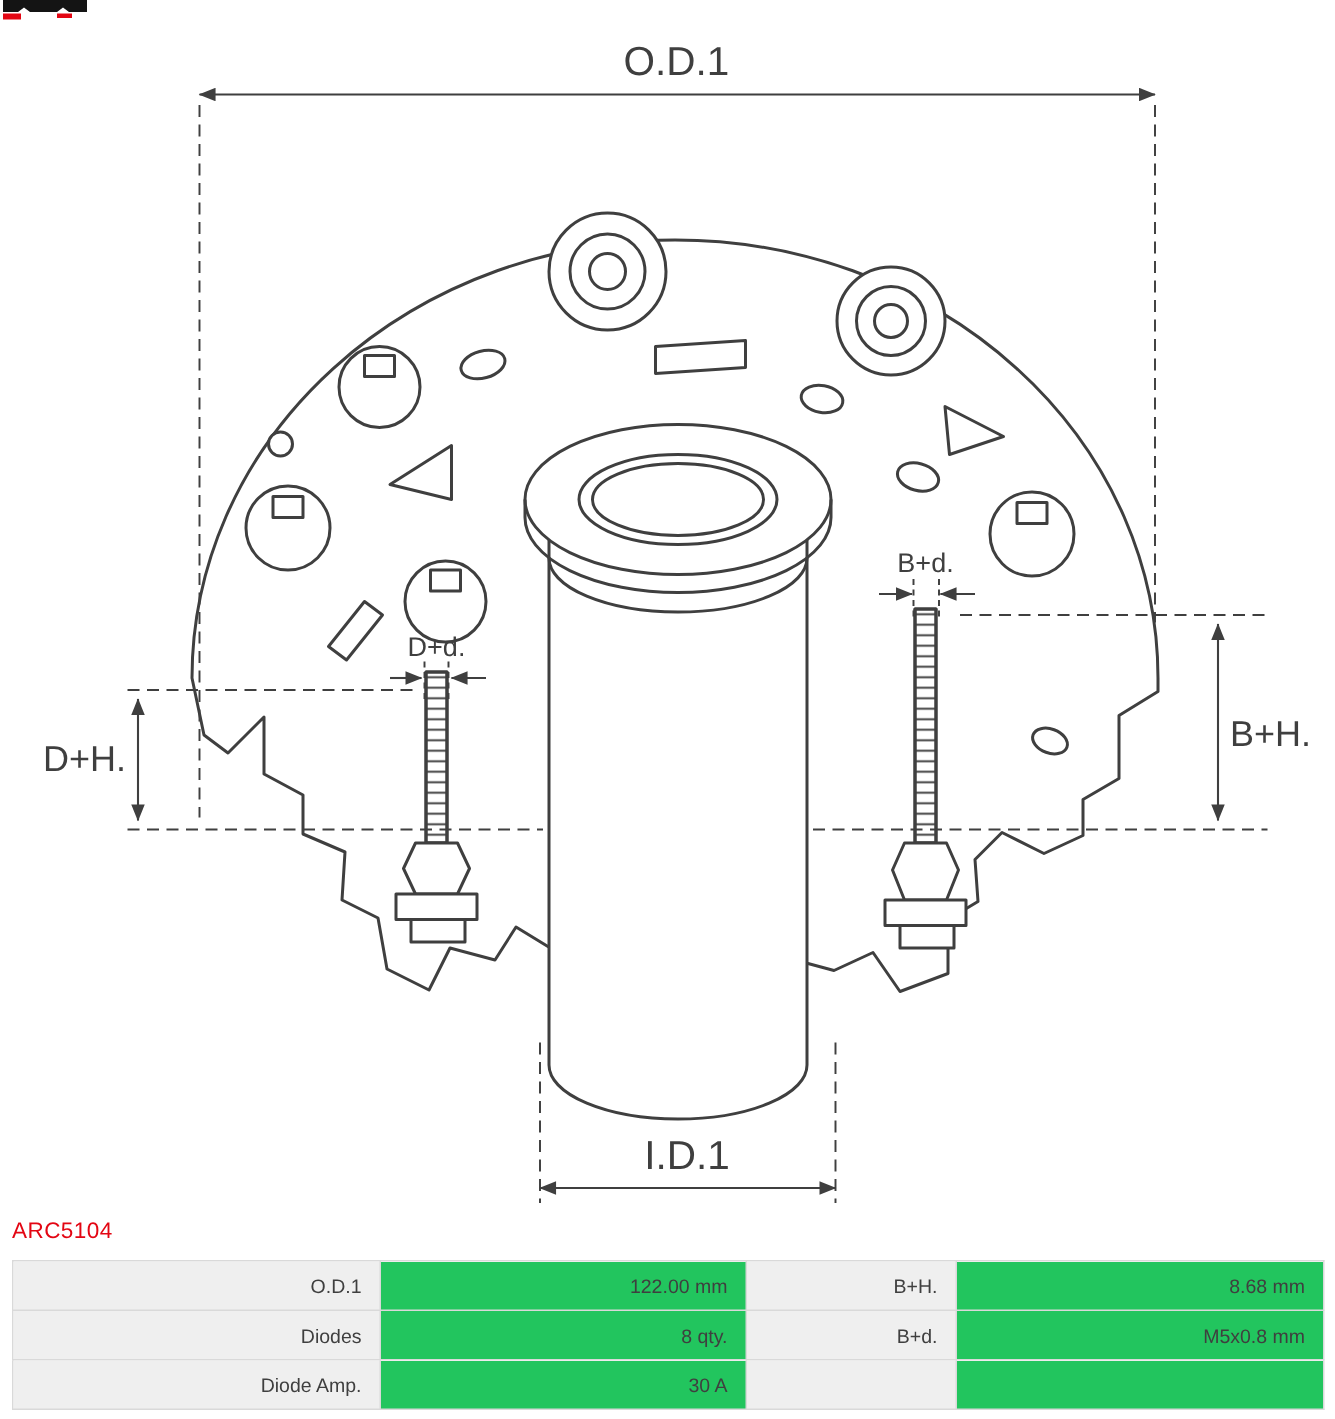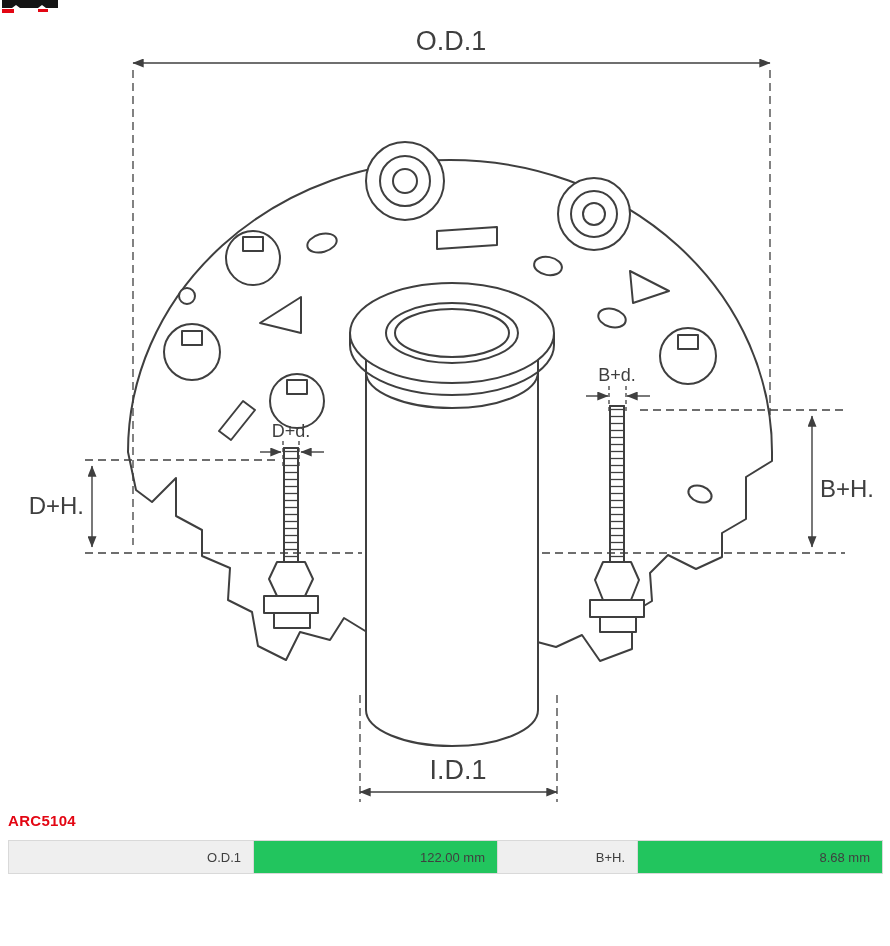--- a/index.html
+++ b/index.html
@@ -1,20 +1,20 @@
 <!DOCTYPE html>
 <html><head>
 <meta charset="utf-8">
 <style>
   html,body{margin:0;padding:0;}
   body{width:890px;height:946px;background:#fff;font-family:"Liberation Sans",sans-serif;}
   .stage{position:relative;width:890px;height:946px;overflow:hidden;background:#fff;}
   .brand-fragment{position:absolute;top:0;left:2px;}
   .drawing{position:absolute;top:0;left:0;}
-  .pn{position:absolute;top:812px;left:8px;font-size:15px;font-weight:700;color:#e30613;letter-spacing:.3px;}
+  .pn{position:absolute;top:812px;left:8px;font-size:15px;font-weight:400;color:#e30613;letter-spacing:.3px;}
   table.spec{position:absolute;top:840px;left:8px;width:874px;border-collapse:collapse;table-layout:fixed;}
   table.spec td{height:32px;border:1px solid #d9d9d9;font-size:13px;color:#3f3f3f;text-align:right;
                 padding:0 12px 0 6px;background:#22c55e;overflow:hidden;white-space:nowrap;}
   table.spec td.lbl{background:#efefef;}
   col.c1{width:245px}col.c2{width:244px}col.c3{width:140px}col.c4{width:245px}
   text{font-family:"Liberation Sans",sans-serif;}
 </style>
 </head>
 <body>
 
@@ -155,16 +155,28 @@
         <col class="c3">
         <col class="c4">
       </colgroup>
     <tbody>
       <tr>
         <td class="lbl">O.D.1</td>
         <td class="val">122.00 mm</td>
         <td class="lbl">B+H.</td>
         <td class="val">8.68 mm</td>
       </tr>
+      <tr>
+        <td class="lbl">Diodes</td>
+        <td class="val">8 qty.</td>
+        <td class="lbl">B+d.</td>
+        <td class="val">M5x0.8 mm</td>
+      </tr>
+      <tr>
+        <td class="lbl">Diode Amp.</td>
+        <td class="val">30 A</td>
+        <td class="lbl"></td>
+        <td class="val"></td>
+      </tr>
     </tbody>
   </table>
 
 </div>
 
 </body></html>

